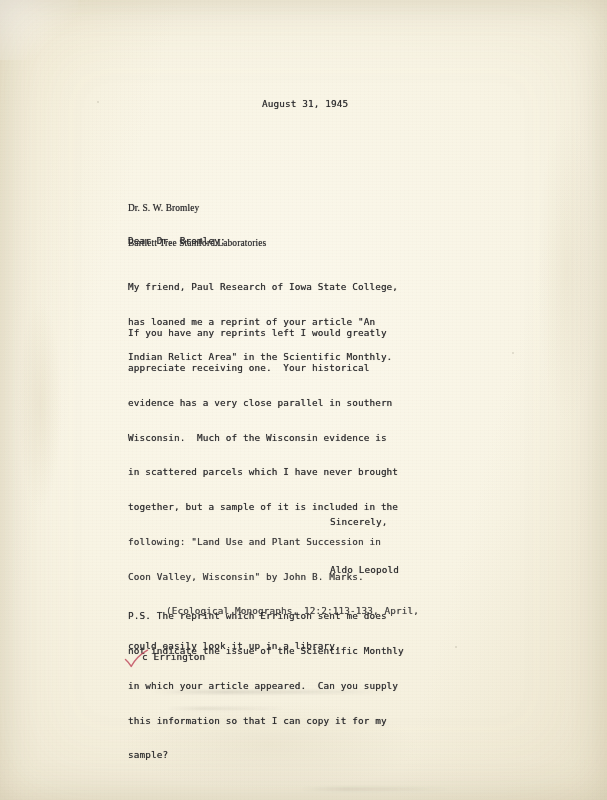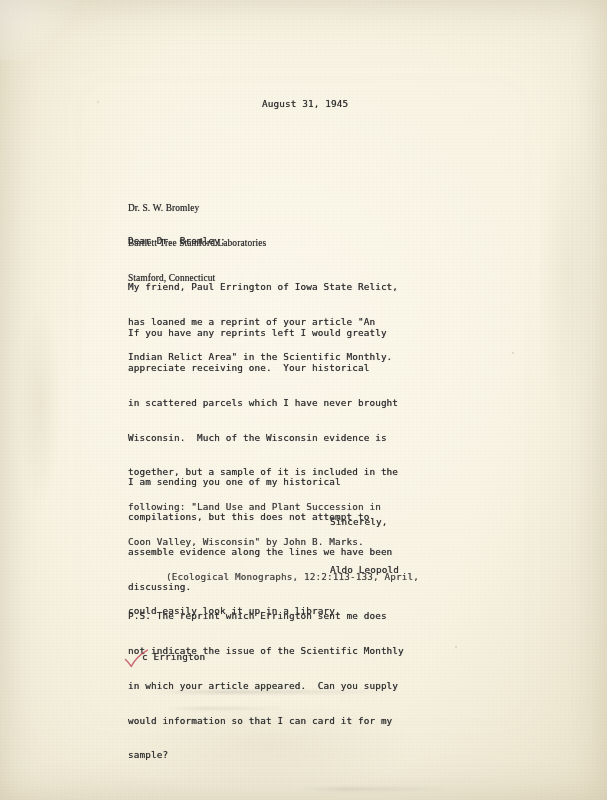--- a/index.html
+++ b/index.html
@@ -152,59 +152,53 @@
 
   <div class="stain stain-a"></div>
   <div class="stain stain-b"></div>
   <div class="stain stain-c"></div>
 
   <div class="typed" id="date">August 31, 1945</div>
 
   <div class="typed" id="recipient">
     <span class="ln">Dr. S. W. Bromley</span>
     <span class="ln">Bartlett Tree Stamford Laboratories</span>
-    <span class="ln">Stamford, Connecticut</span>
   </div>
 
   <div class="typed" id="salutation">Dear Dr. Bromley:</div>
 
   <div class="typed" id="para1">
-    <span class="ln">My friend, Paul Errington of Iowa State Relict,</span>
+    <span class="ln">My friend, Paul Research of Iowa State College,</span>
     <span class="ln">has loaned me a reprint of your article "An</span>
     <span class="ln">Indian Relict Area" in the Scientific Monthly.</span>
   </div>
 
   <div class="typed" id="para2">
     <span class="ln">If you have any reprints left I would greatly</span>
     <span class="ln">appreciate receiving one.  Your historical</span>
+    <span class="ln">evidence has a very close parallel in southern</span>
+    <span class="ln">Wisconsin.  Much of the Wisconsin evidence is</span>
     <span class="ln">in scattered parcels which I have never brought</span>
-    <span class="ln">Wisconsin.  Much of the Wisconsin evidence is</span>
     <span class="ln">together, but a sample of it is included in the</span>
     <span class="ln fade-1">following: "Land Use and Plant Succession in</span>
     <span class="ln fade-1">Coon Valley, Wisconsin" by John B. Marks.</span>
     <span class="ln fade-2">(Ecological Monographs, 12:2:113-133, April,</span>
     <span class="ln">could easily look it up in a library.</span>
   </div>
 
-  <div class="typed" id="para3">
-    <span class="ln">I am sending you one of my historical</span>
-    <span class="ln">compilations, but this does not attempt to</span>
-    <span class="ln">assemble evidence along the lines we have been</span>
-    <span class="ln">discussing.</span>
-  </div>
 
   <div class="typed" id="closing">Sincerely,</div>
 
   <div class="typed" id="signature">Aldo Leopold</div>
 
   <div class="typed" id="postscript">
     <span class="ln">P.S. The reprint which Errington sent me does</span>
     <span class="ln">not indicate the issue of the Scientific Monthly</span>
     <span class="ln">in which your article appeared.  Can you supply</span>
-    <span class="ln">would information so that I can card it for my</span>
+    <span class="ln">this information so that I can copy it for my</span>
     <span class="ln">sample?</span>
   </div>
 
   <div class="typed" id="cc-note">c Errington</div>
 
   <svg id="check-mark" viewBox="0 0 26 20">
     <path d="M1.5 10.5 C 3.5 12.2, 5.4 14.6, 7.2 17.4 C 10.6 11.4, 15.6 5.6, 23.5 1.2" fill="none" stroke="#c0485c" stroke-width="1.5" stroke-linecap="round" stroke-linejoin="round" opacity="0.82"></path>
   </svg>
 
   <div class="ghost" id="ghost-a">            </div>

